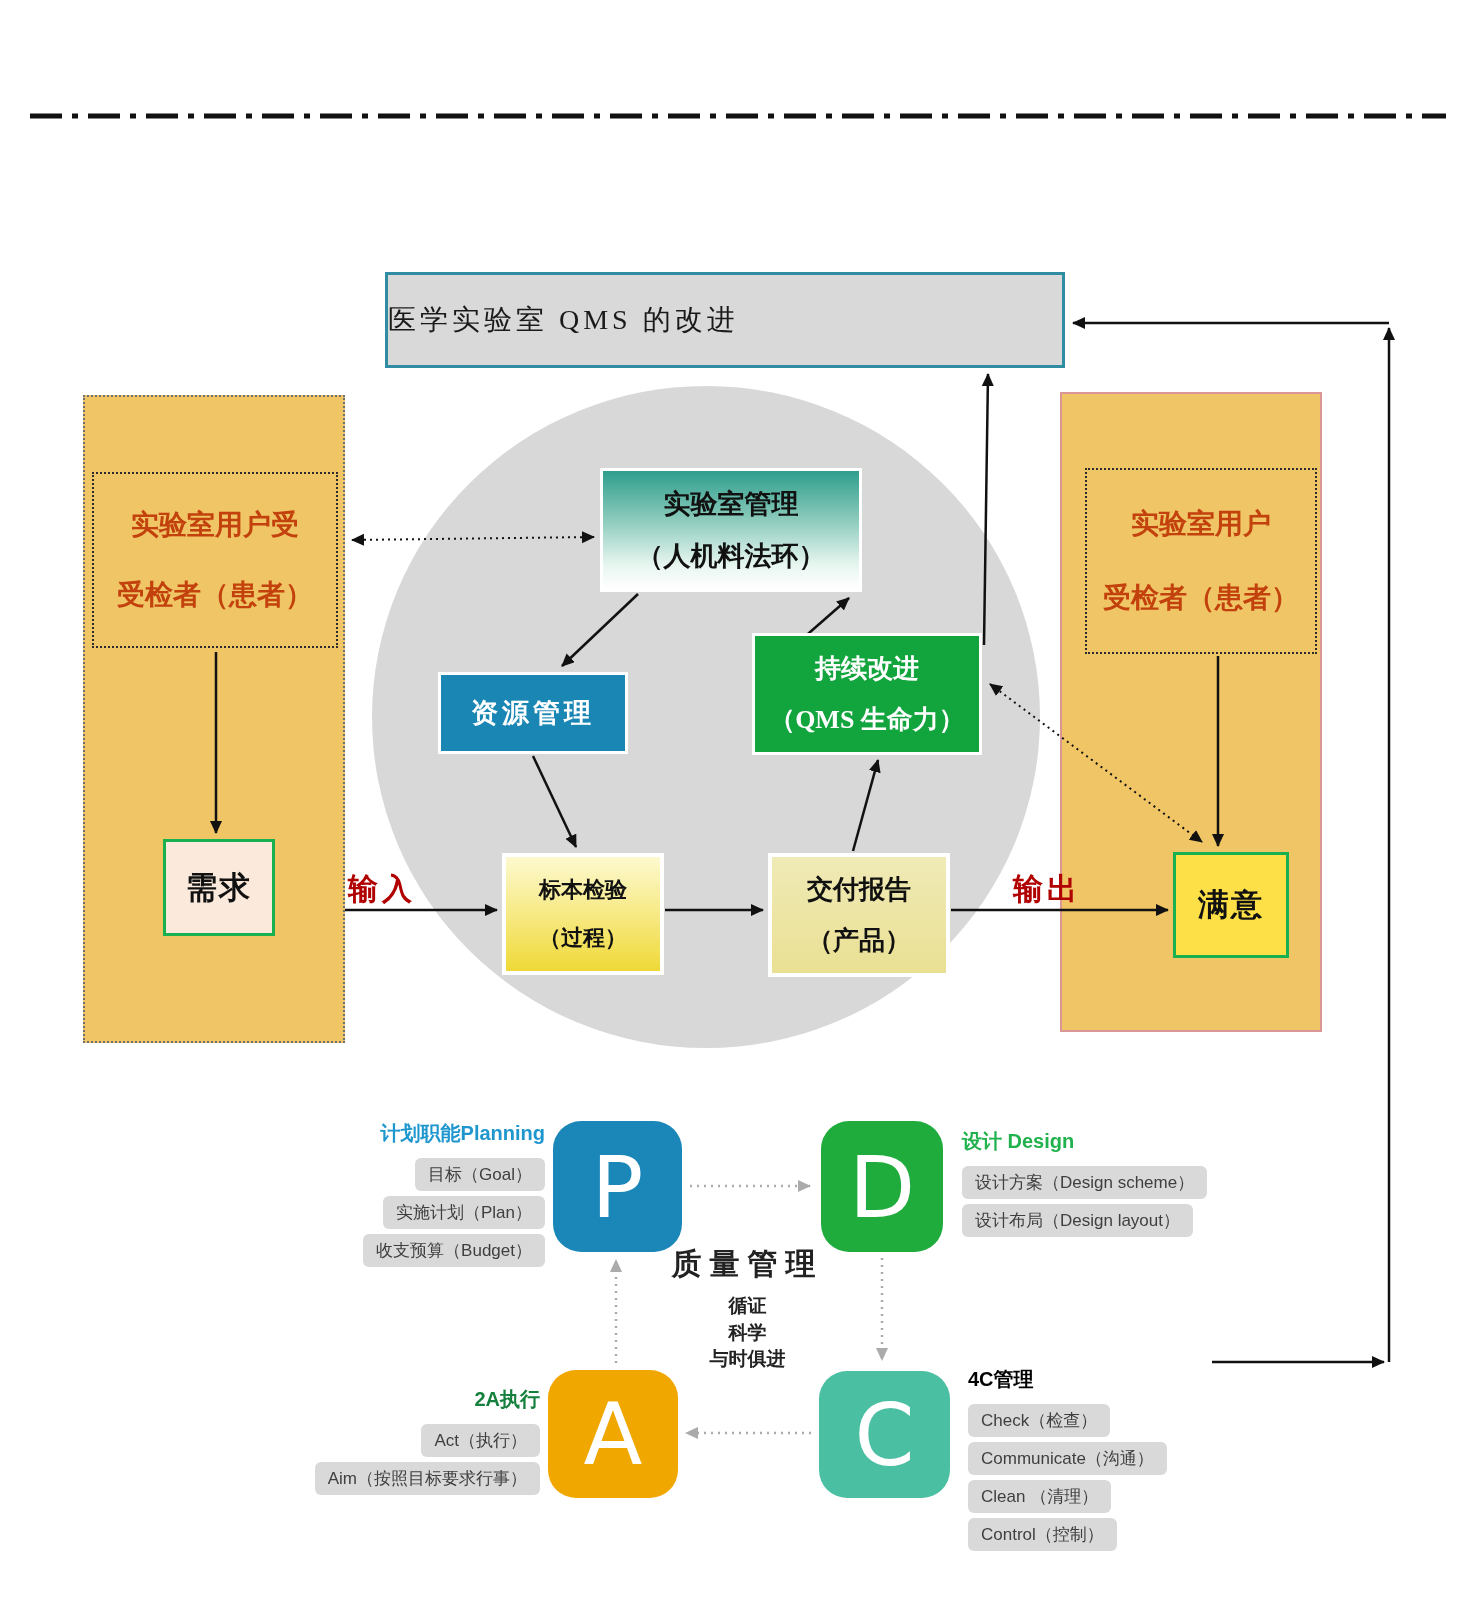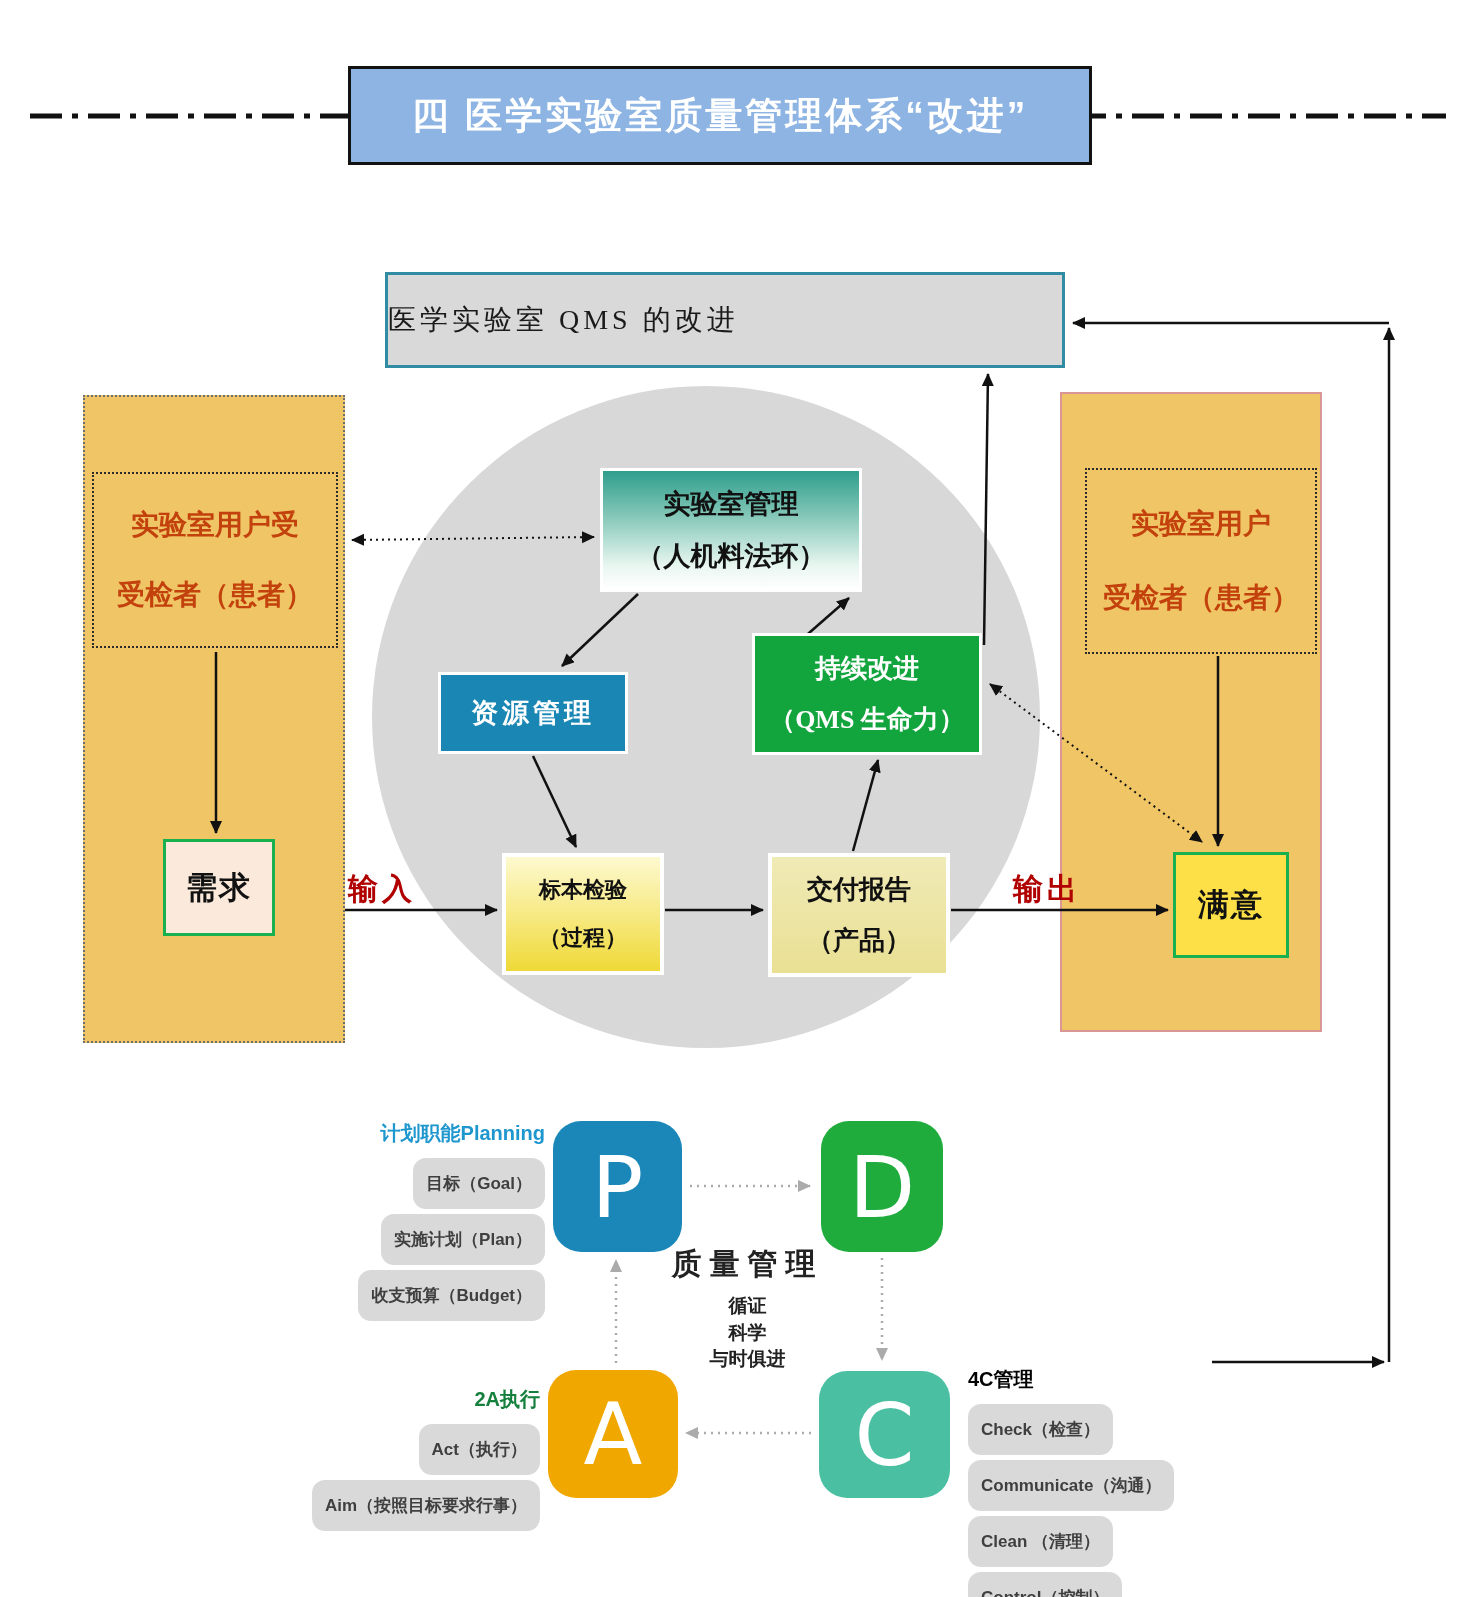--- a/index.html
+++ b/index.html
@@ -55,22 +55,22 @@
   #sqP{left:553px;top:1121px;width:129px;height:131px;background:#1B87B8;}
   #sqD{left:821px;top:1121px;width:122px;height:131px;background:#1FAC3C;}
   #sqA{left:548px;top:1370px;width:130px;height:128px;background:#F0A800;}
   #sqC{left:819px;top:1371px;width:131px;height:127px;background:#4ABFA2;}
 
   
   .pdcaCol{z-index:3;display:flex;flex-direction:column;gap:5px;}
   .colRight{align-items:flex-end;}
   .colLeft{align-items:flex-start;}
   .pdcaH{font-size:20px;font-weight:bold;margin-bottom:6px;white-space:nowrap;}
-  .pill{background:#D9D9D9;color:#3f3f3f;border-radius:13px;padding:14px 13px;font-size:17px;
-        white-space:nowrap;font-weight:700;}
+  .pill{background:#D9D9D9;color:#3f3f3f;border-radius:6px;padding:5px 13px;font-size:17px;
+        white-space:nowrap;font-weight:400;}
   #colP{left:305px;top:1120px;width:240px;}
   #colD{left:962px;top:1128px;}
   #colA{left:315px;top:1386px;width:225px;}
   #colC{left:968px;top:1366px;}
   #hP{color:#1E96CE;} #hD{color:#21B24E;} #hA{color:#15803d;} #hC{color:#000000;}
 
   
   #qcenter{left:640px;top:1244px;width:215px;z-index:3;text-align:center;color:#222;}
   #qcenter .t{font-size:30px;font-weight:600;letter-spacing:8px;margin-bottom:8px;}
   #qcenter .s{font-size:19px;font-weight:600;line-height:1.4;}
@@ -112,23 +112,20 @@
 
     <line x1="352" y1="540" x2="594" y2="537" stroke="#111" stroke-width="2" stroke-dasharray="2 4" marker-start="url(#mb)" marker-end="url(#mb)"></line>
     <line x1="990" y1="684" x2="1202" y2="842" stroke="#111" stroke-width="2" stroke-dasharray="2 4" marker-start="url(#mb)" marker-end="url(#mb)"></line>
 
     <line x1="690" y1="1186" x2="810" y2="1186" stroke="#ababab" stroke-width="2.5" stroke-dasharray="2 5" marker-end="url(#mg)"></line>
     <line x1="882" y1="1258" x2="882" y2="1360" stroke="#ababab" stroke-width="2.5" stroke-dasharray="2 5" marker-end="url(#mg)"></line>
     <line x1="811" y1="1433" x2="686" y2="1433" stroke="#ababab" stroke-width="2.5" stroke-dasharray="2 5" marker-end="url(#mg)"></line>
     <line x1="616" y1="1363" x2="616" y2="1260" stroke="#ababab" stroke-width="2.5" stroke-dasharray="2 5" marker-end="url(#mg)"></line>
   </svg>
 
-  <div id="banner" class="abs">
-    <span>四 医学实验室质量管理体系“改进”</span>
-  </div>
 
   <div id="qms" class="abs serif">
     <span>医学实验室 QMS 的改进</span>
   </div>
 
   <div id="circle" class="abs"></div>
 
   <div id="leftPanel" class="abs"></div>
   <div id="rightPanel" class="abs"></div>
 
@@ -183,20 +180,25 @@
     <span>C</span>
     </div>
 
   <div id="colP" class="abs pdcaCol colRight">
     <div id="hP" class="pdcaH">计划职能Planning</div>
     <div class="pill">目标（Goal）</div>
     <div class="pill">实施计划（Plan）</div>
     <div class="pill">收支预算（Budget）</div>
   </div>
 
+  <div id="colD" class="abs pdcaCol colLeft">
+    <div id="hD" class="pdcaH">设计 Design</div>
+    <div class="pill">设计方案（Design scheme）</div>
+    <div class="pill">设计布局（Design layout）</div>
+  </div>
 
   <div id="colA" class="abs pdcaCol colRight">
     <div id="hA" class="pdcaH">2A执行</div>
     <div class="pill">Act（执行）</div>
     <div class="pill">Aim（按照目标要求行事）</div>
   </div>
 
   <div id="colC" class="abs pdcaCol colLeft">
     <div id="hC" class="pdcaH">4C管理</div>
     <div class="pill">Check（检查）</div>

